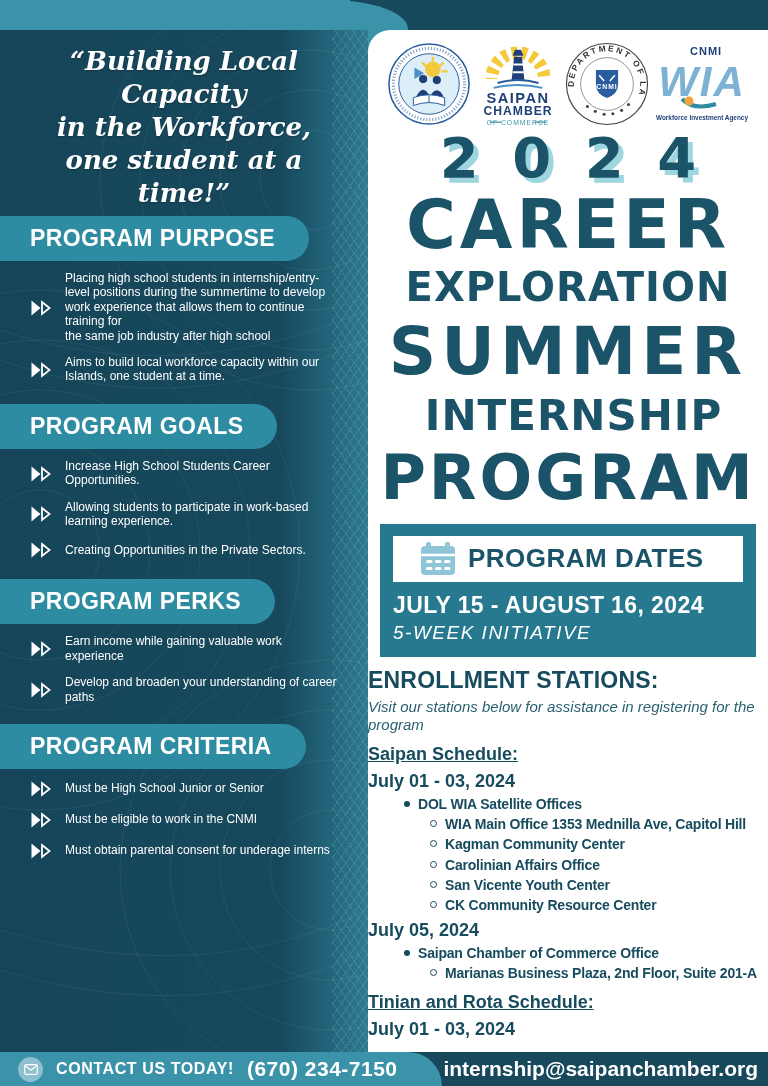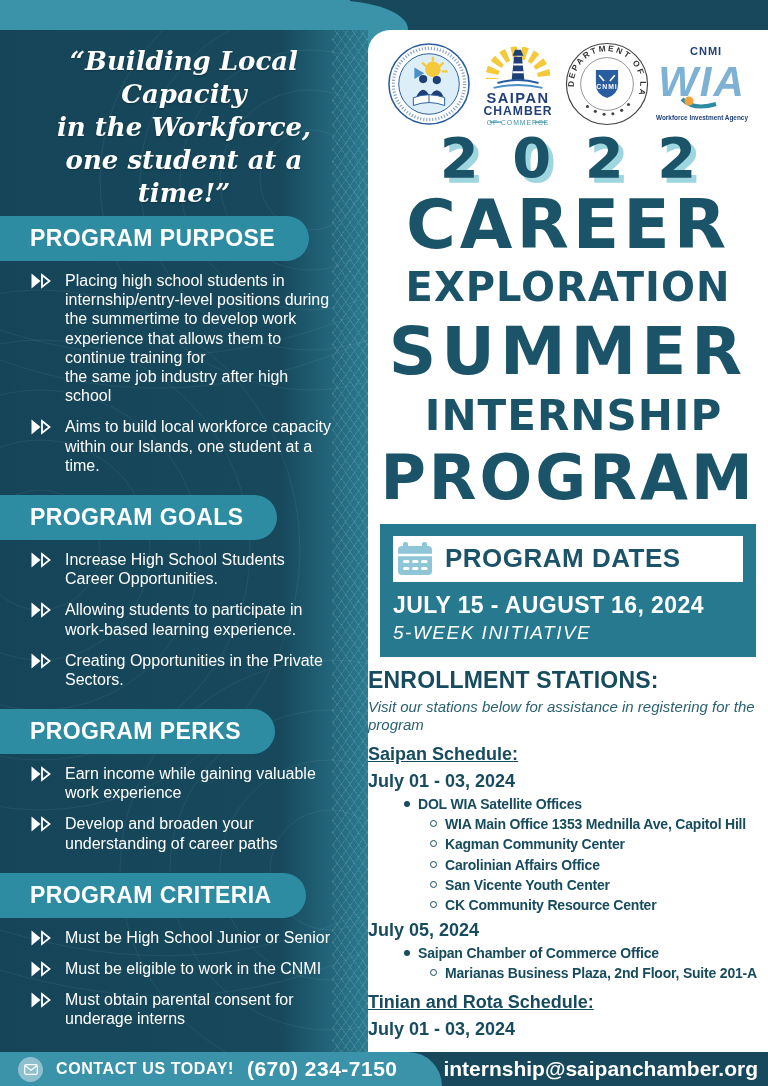--- a/index.html
+++ b/index.html
@@ -28,43 +28,43 @@
 
   .quote { margin:15px 18px 4px; text-align:center; color:#fff;
            font-family:"DejaVu Serif", serif; font-style:italic; font-weight:bold;
            font-size:26px; line-height:1.27; text-shadow:0 1px 2px rgba(0,0,0,.25); }
 
   .section { margin-top:6px; }
   .pill { display:inline-block; background:#2E8CA2; color:#fff; font-weight:bold;
           font-size:23px; letter-spacing:.4px; padding:9px 34px 9px 30px;
           border-radius:0 26px 26px 0; margin-bottom:10px;text-align:center; }
   .bullets { padding:0 30px 2px 30px; }
-  .bullet { display:flex; gap:12px; color:#fff; font-size:16px; line-height:1.2;
-            margin-bottom:12px; font-weight:normal; }
+  .bullet { display:flex; gap:12px; color:#fff; font-size:12px; line-height:1.2;
+            margin-bottom:12px; font-weight:normal;align-items:center; }
   .b-ic { flex:0 0 auto; margin-top:1px; }
   .btext { white-space:pre-line; }
 
   
   .panel { position:absolute; left:368px; top:30px; width:400px; height:1022px; background:#fff;
            border-top-left-radius:22px; z-index:4; overflow:hidden; }
   .logos { display:flex; justify-content:center; align-items:center; gap:5px; padding:10px 4px 0; }
 
   .year { text-align:center; font-family:"DejaVu Sans", sans-serif; font-weight:bold;
           font-size:56px; color:#1B5468; letter-spacing:.6em; padding-left:.6em;
           text-shadow:5px 5px 0 #9ED6E0; margin-top:2px; line-height:1.0; }
   .hline { text-align:center; font-family:"DejaVu Sans", sans-serif; font-weight:bold;
            color:#1B5468; line-height:1.02; }
   .h-career     { font-size:68px; letter-spacing:4px; margin-top:4px; }
   .h-explor     { font-size:40px; letter-spacing:1px; margin-top:8px; }
   .h-summer     { font-size:66px; letter-spacing:5px; margin-top:10px; }
   .h-intern     { font-size:42px; letter-spacing:1px; margin-top:10px;padding-left:11px; }
   .h-program    { font-size:62px; letter-spacing:3px; margin-top:8px; }
 
   .dates-box { margin:14px 12px 0; background:#26798F; padding:12px 13px 13px; }
-  .dates-head { background:#fff; display:flex; align-items:center; gap:12px; padding:6px 4px; }
+  .dates-head { background:#fff; display:flex; align-items:center; gap:12px; padding:6px 27px; }
   .dates-label { color:#1B5468; font-size:26px; font-weight:bold; letter-spacing:.5px; }
   .dates-range { color:#fff; font-size:23px; font-weight:bold; margin-top:10px; letter-spacing:.4px; }
   .dates-duration { color:#fff; font-size:19px; font-style:italic; letter-spacing:1.5px; margin-top:3px; }
 
   .enroll { padding:10px 10px 0 0; color:#174B5E; }
   .enroll-h { font-size:23px; font-weight:bold; letter-spacing:.2px; }
   .enroll-sub { font-style:italic; font-size:15px; color:#2A6172; line-height:1.25; margin:4px 0 8px; }
   .group-title { font-size:18px; font-weight:bold; text-decoration:underline; margin-top:9px; }
   .date-line { font-size:18px; font-weight:bold; margin:6px 0 3px; }
   .lvl1 { display:flex; gap:8px; margin-left:36px; font-size:14px; font-weight:bold;
@@ -283,21 +283,21 @@
 
       <svg width="96" height="86" viewBox="0 0 96 86">
         <text x="36" y="14" font-family="Liberation Sans, sans-serif" font-size="11" font-weight="bold" letter-spacing="1" fill="#1F3F77">CNMI</text>
         <text x="48" y="55" text-anchor="middle" font-family="Liberation Sans, sans-serif" font-size="42" font-weight="bold" font-style="italic" letter-spacing="2" fill="#7EB2D4">WIA</text>
         <path d="M28 58 q12 12 34 5" stroke="#2E8CA2" stroke-width="4" fill="none"></path>
         <circle cx="35" cy="60" r="4.5" fill="#F2A33C"></circle>
         <text x="48" y="79" text-anchor="middle" font-family="Liberation Sans, sans-serif" font-size="7.5" font-weight="bold" fill="#1F3F77" textLength="92" lengthAdjust="spacingAndGlyphs">Workforce Investment Agency</text>
       </svg>
     </div>
 
-    <div class="year">2022</div>
+    <div class="year">2024</div>
     <div class="hline h-career">CAREER</div>
     <div class="hline h-explor">EXPLORATION</div>
     <div class="hline h-summer">SUMMER</div>
     <div class="hline h-intern">INTERNSHIP</div>
     <div class="hline h-program">PROGRAM</div>
 
     <div class="dates-box">
       <div class="dates-head">
         <svg width="36" height="34" viewBox="0 0 36 34">
           <rect x="6" y="0" width="5" height="9" rx="2" fill="#8EC6D8"></rect>

